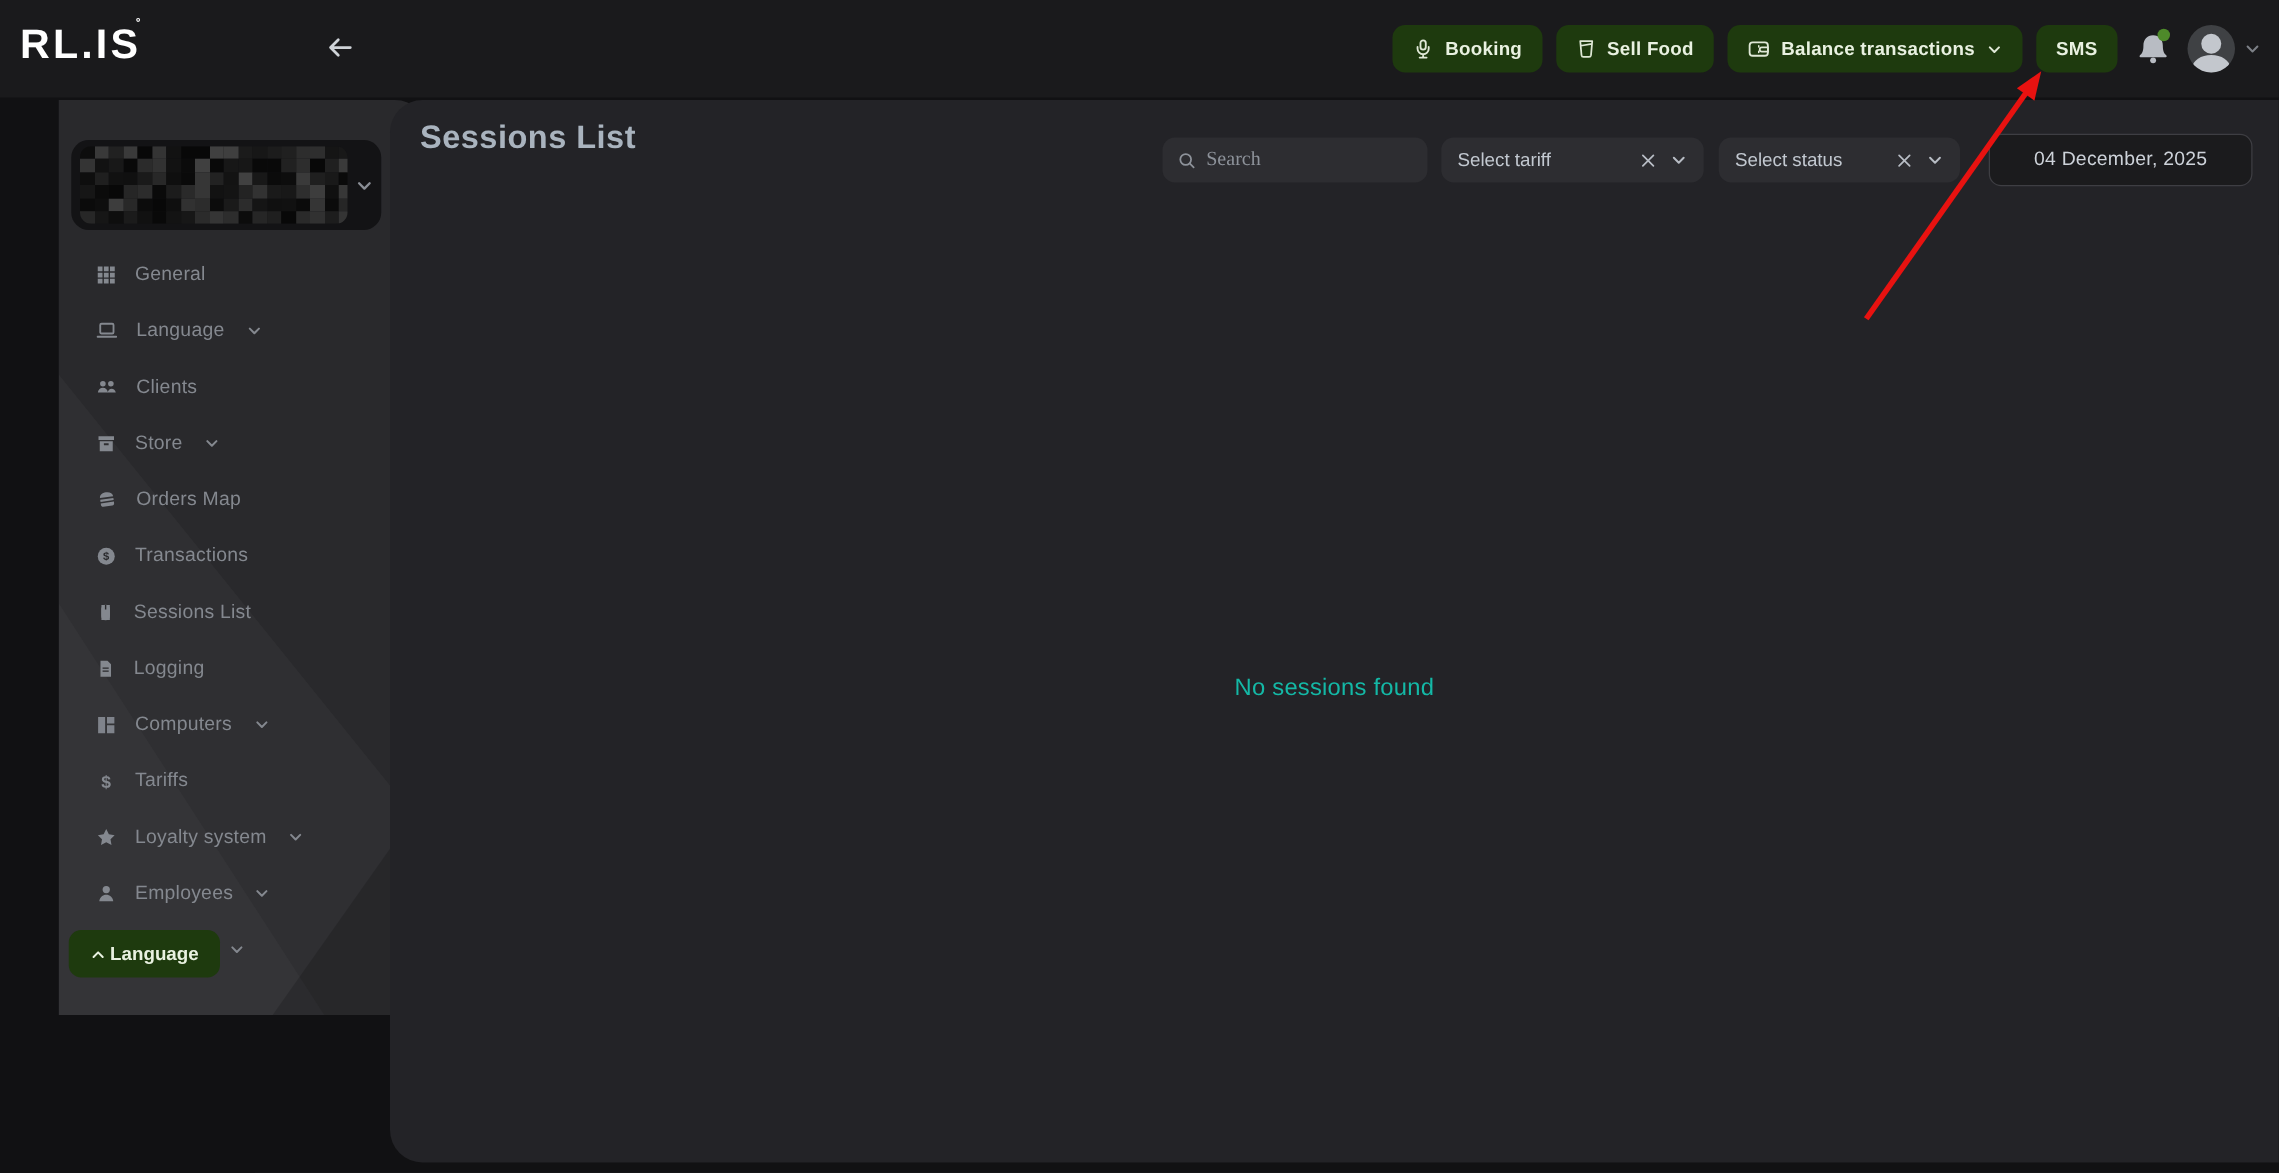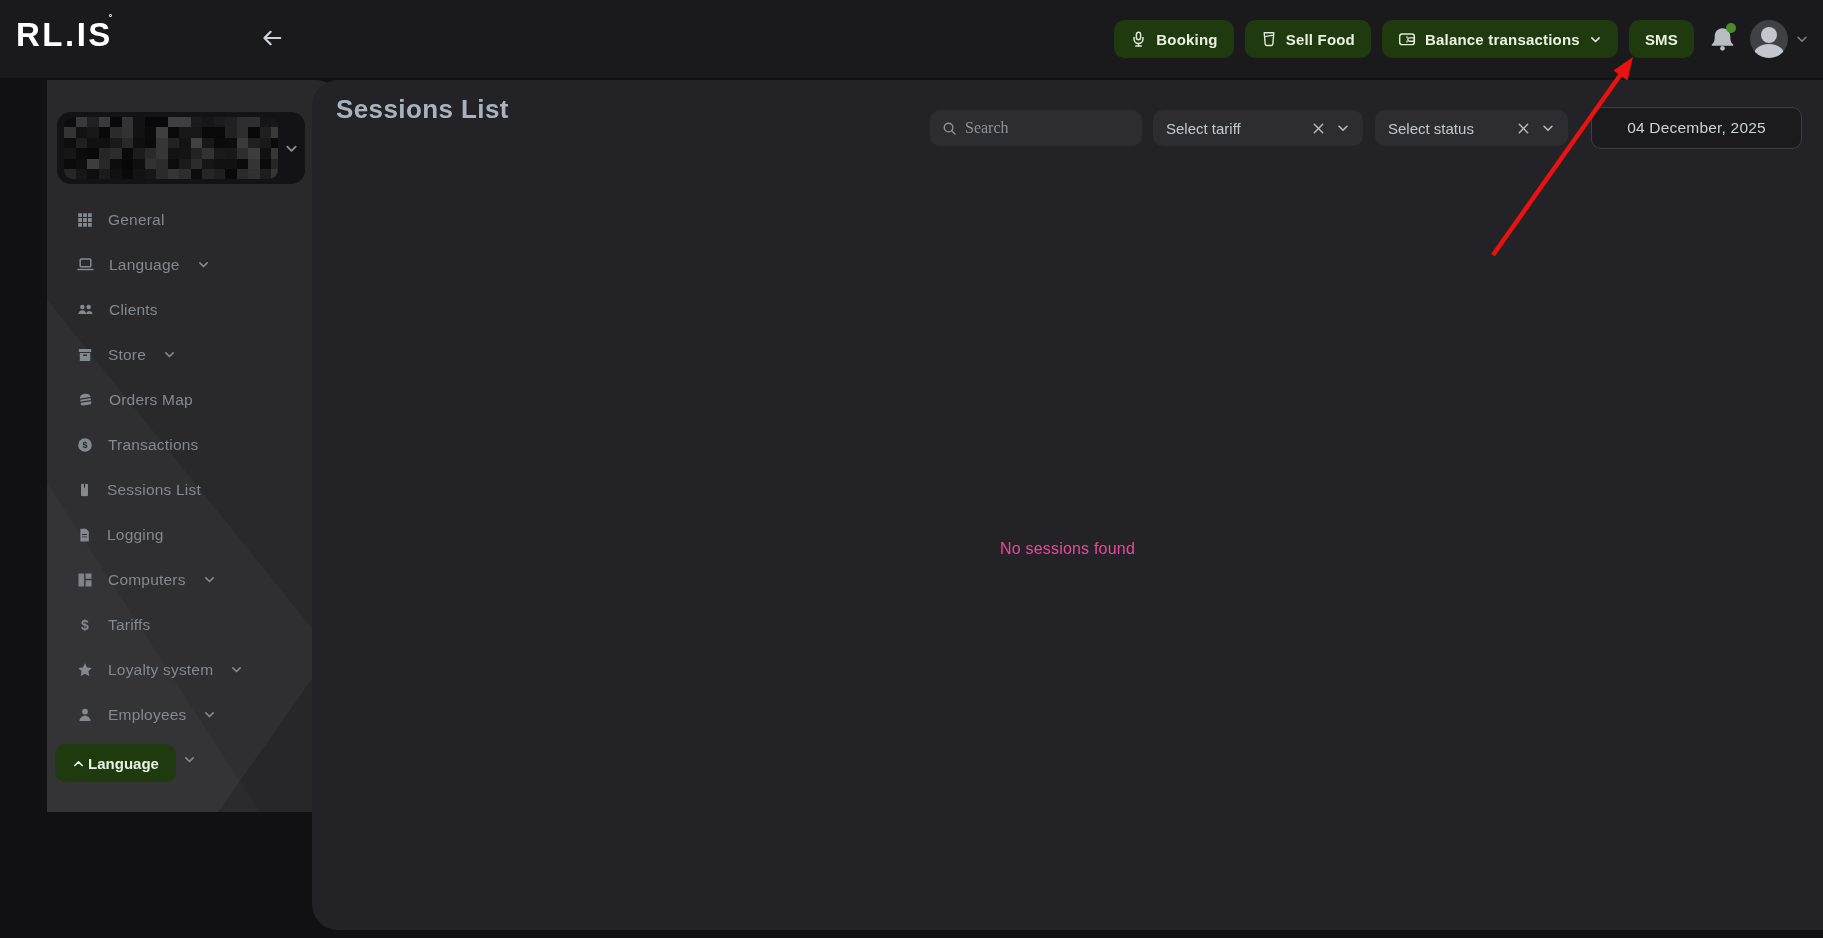--- a/index.html
+++ b/index.html
@@ -66,22 +66,22 @@
   .search-box input::placeholder { color:#8d929a; opacity:1; }
   .select-box { position:absolute; top:30px; height:36px; background:#2d2d31; border-radius:10px;
     display:flex; align-items:center; padding:0 13px; cursor:pointer; color:#c2c8d0; font-size:15px; }
   .select-box .ph { flex:1; }
   .sel-tariff { left:841px; width:210px; }
   .sel-status { left:1063px; width:193px; }
   .select-box .x-icon { margin-right:10px; cursor:pointer; }
   .date-box { position:absolute; left:1279px; top:27px; width:211px; height:42px; background:#1b1b1d;
     border:1px solid #3e3e43; border-radius:10px; display:flex; align-items:center;
     justify-content:center; color:#cdd2d9; font-size:15.5px; letter-spacing:.2px; cursor:pointer; }
-  .empty-msg { position:absolute; left:0; width:100%; top:460px; text-align:center; color:#ec4899;
-    font-size:16px; letter-spacing:.2px; }
+  .empty-msg { position:absolute; left:0; width:100%; top:460px; text-align:center; color:#14b8a6;
+    font-size:19px; letter-spacing:.2px; }
 
   .arrow-overlay { position:absolute; left:0; top:0; width:1823px; height:938px; z-index:50;
     pointer-events:none; }
 </style>
 </head>
 <body>
 
 <div class="topbar">
   <div class="logo"><span>RL.IS</span><span class="deg">˚</span></div>
 

